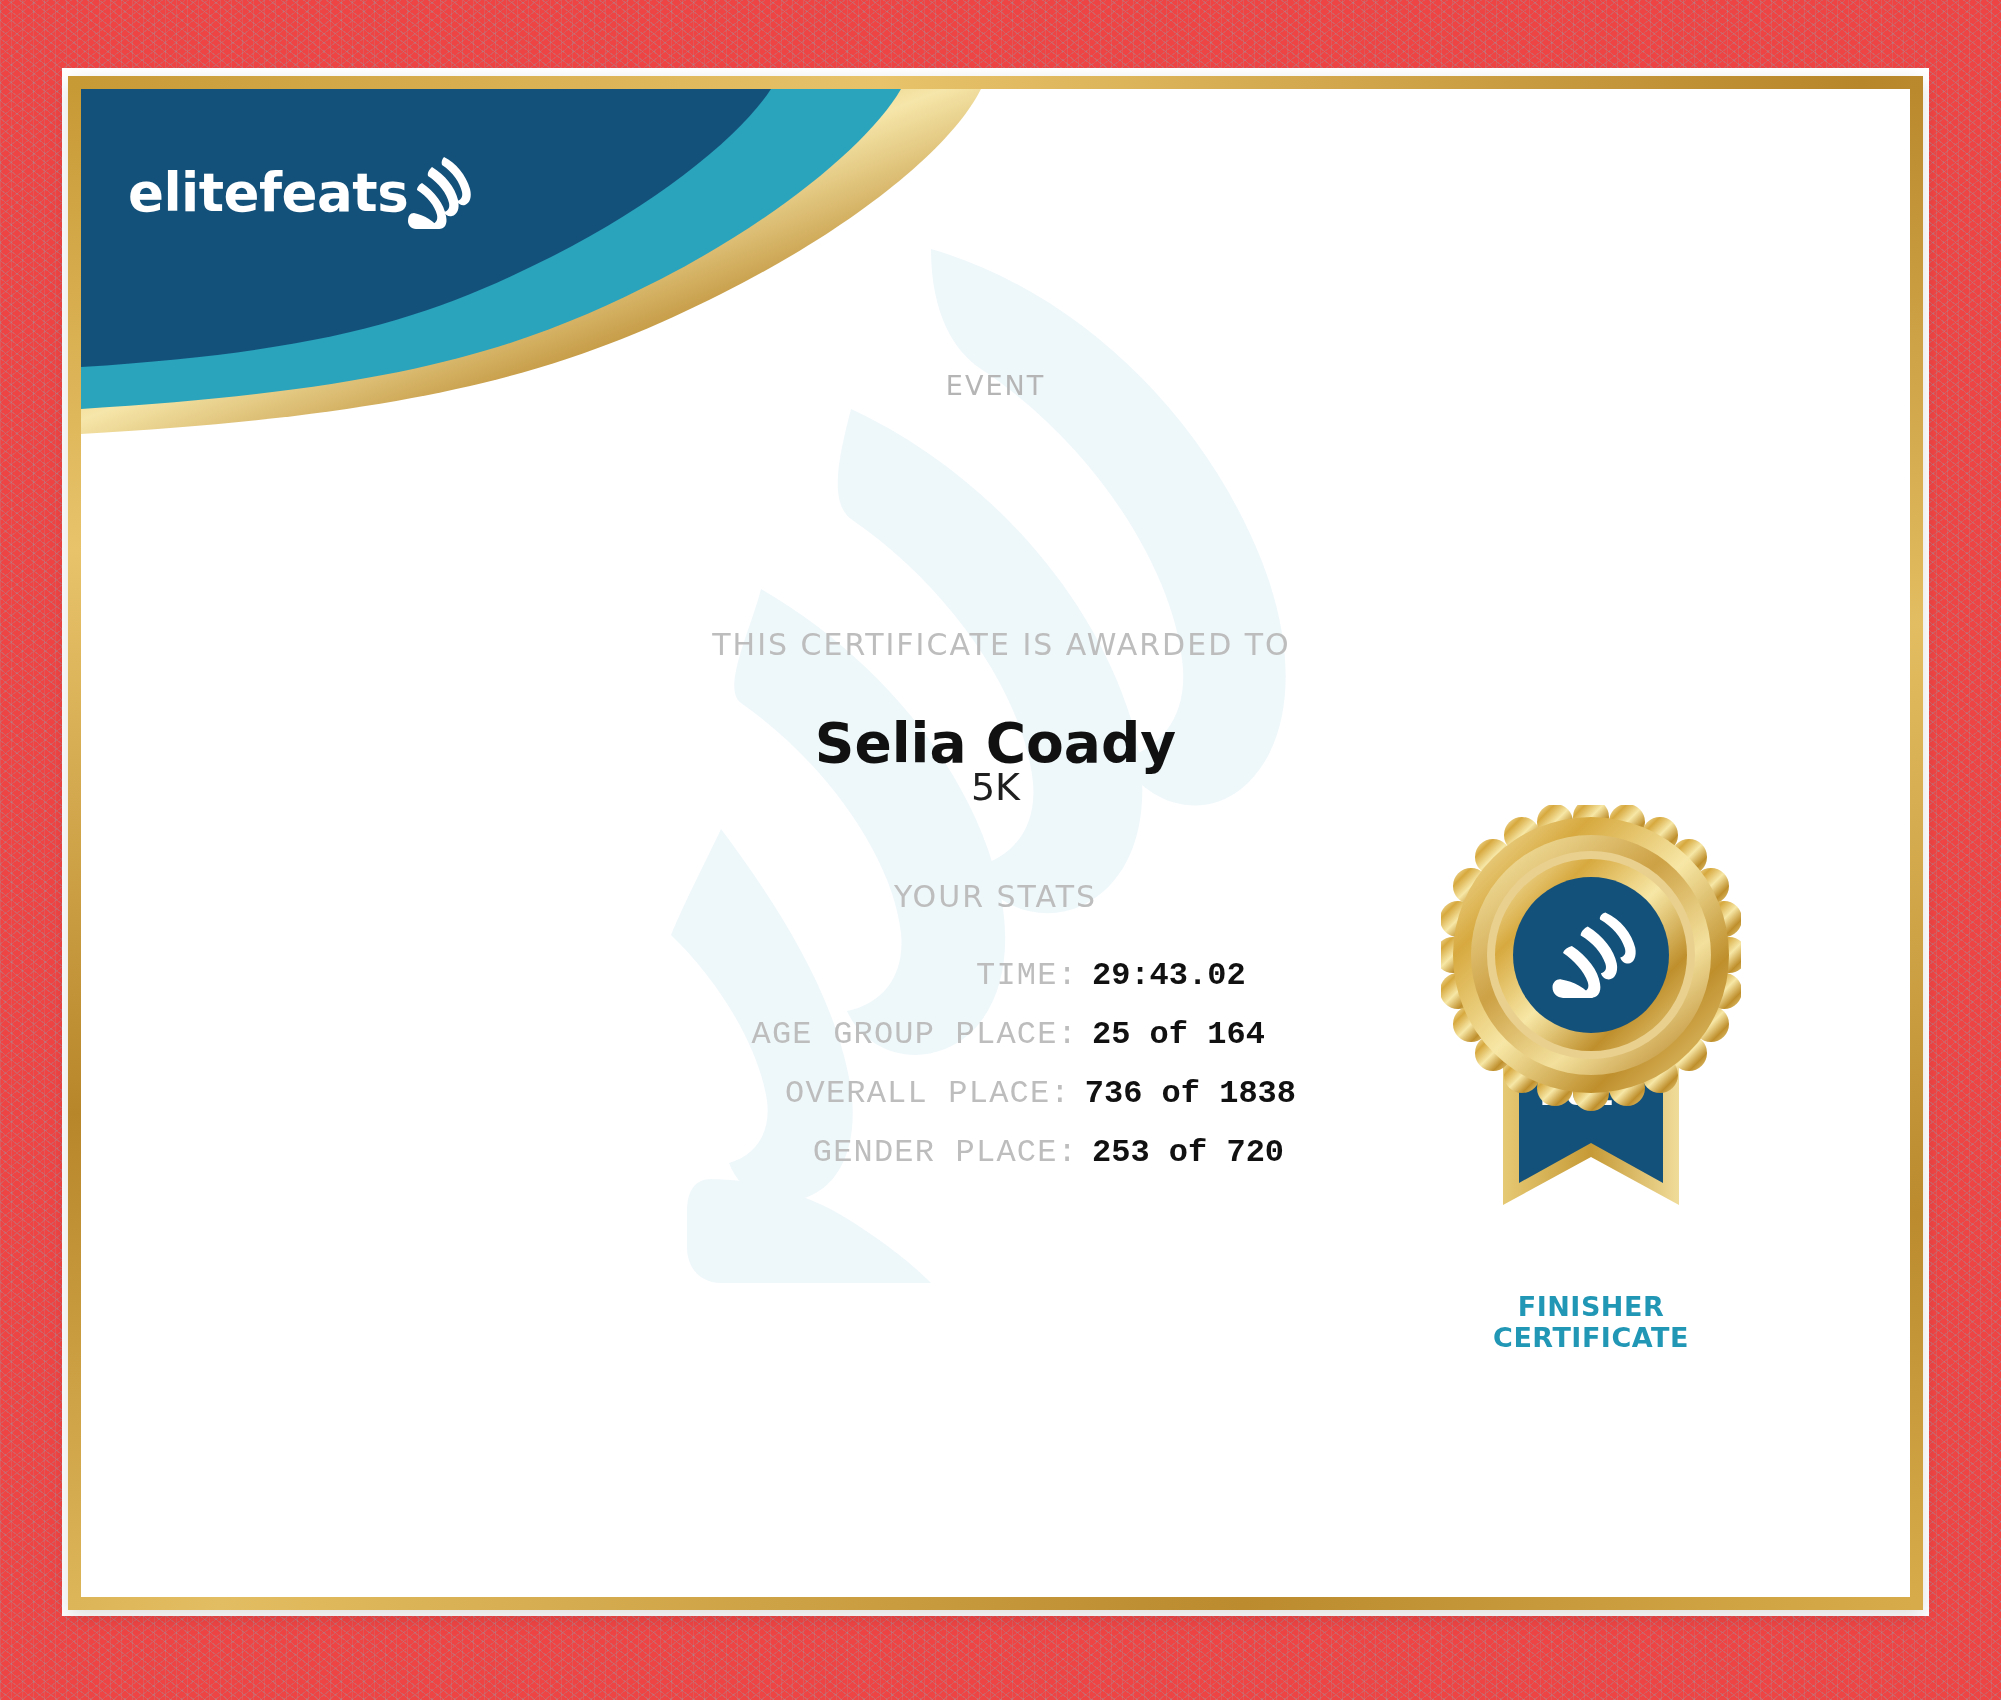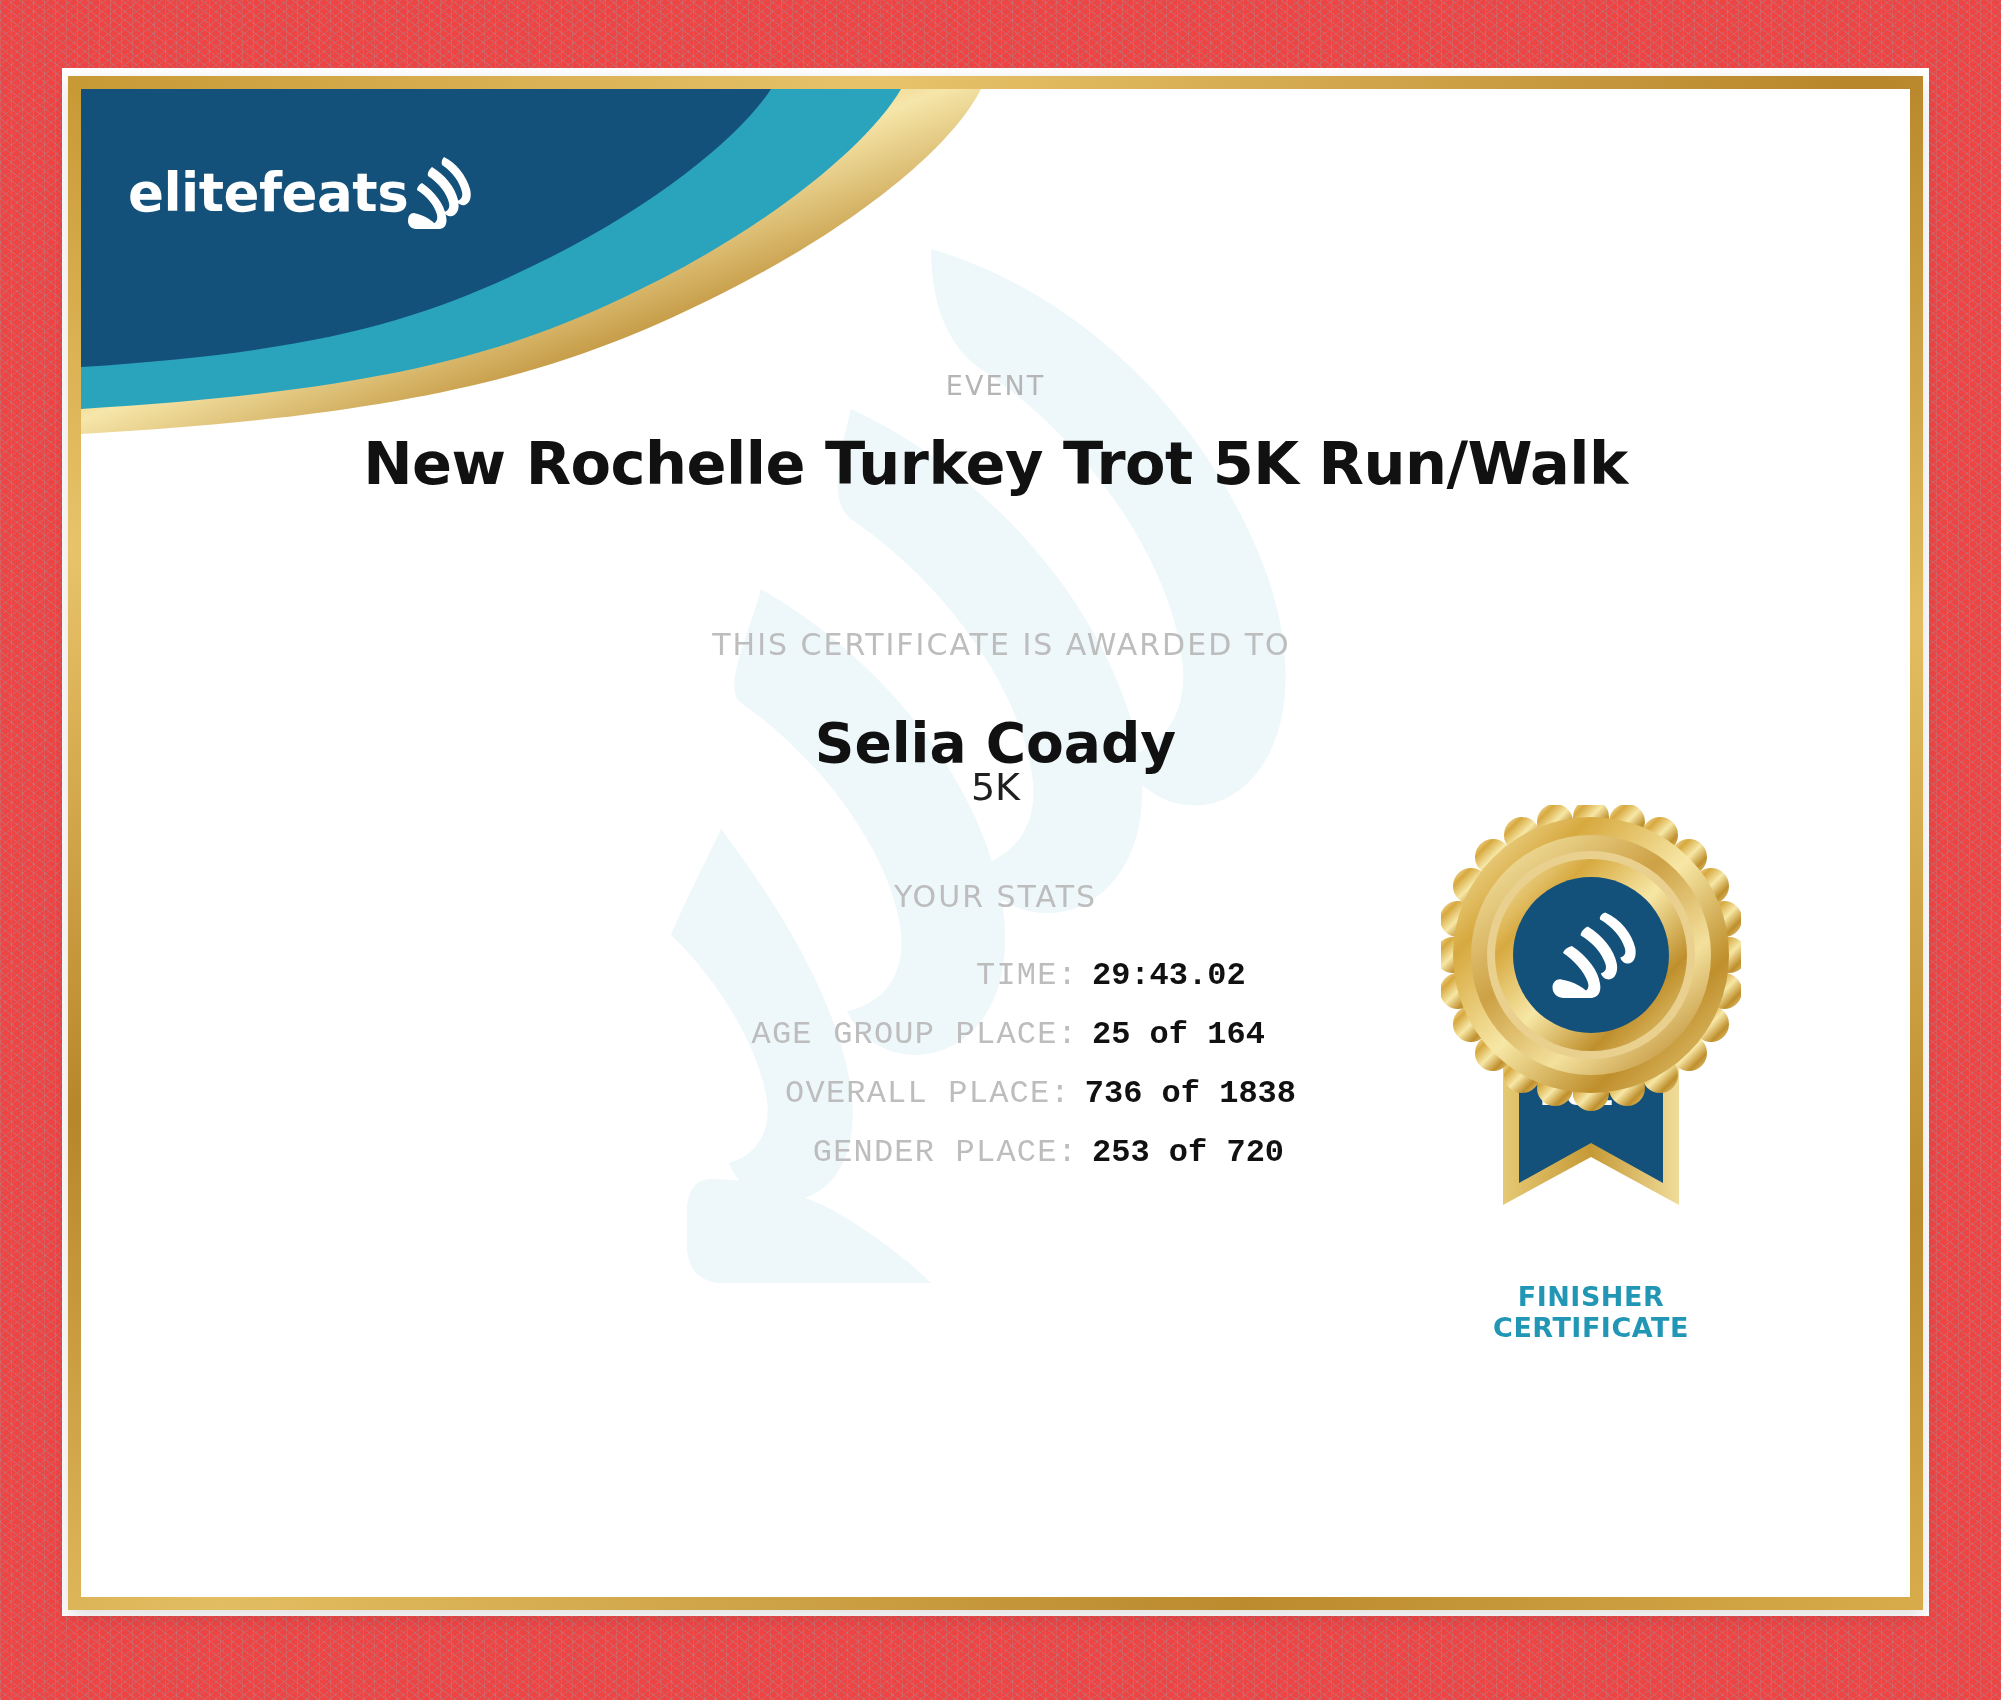--- a/index.html
+++ b/index.html
@@ -195,21 +195,21 @@
   .medal {
     position: absolute;
     left: 1360px;
     top: 716px;
     width: 300px;
     z-index: 6;
     text-align: center;
   }
   .medal svg { display: block; }
   .medal-caption {
-    margin-top: 6px;
+    margin-top: 16px;
     color: #2196b5;
     font-family: "DejaVu Sans", sans-serif;
     font-weight: bold;
     font-size: 27px;
     line-height: 1.15;
     letter-spacing: 0.5px;
   }
   .year-text {
     fill: #ffffff;
     font-family: "DejaVu Sans", sans-serif;
@@ -269,21 +269,20 @@
             <path d="M14 28 C27 37 36 49 38 61 C40 70 36 74 31 74 C28 74 25 72 24 69 C28 68 30 65 29 60 C27 51 19 41 9 35 C9 32 12 29 14 28 Z"></path>
             <path d="M6 58 C16 60 26 66 32 74 L8 74 C3 74 0 70 0 66 C0 61 2 58 6 58 Z"></path>
           </g>
         </svg>
       </span>
     </div>
 
     <div class="content">
 
       <div class="label event-label">EVENT</div>
-      <div class="event-name">New Rochelle Turkey Trot 5K Run/Walk</div>
 
       <div class="label awarded-label">THIS CERTIFICATE IS AWARDED TO</div>
       <div class="recipient">Selia Coady</div>
       <div class="distance">5K</div>
 
       <div class="label stats-label">YOUR STATS</div>
 
       <div class="stats">
         <div class="stat-row">
           <span class="stat-key">TIME:</span>

